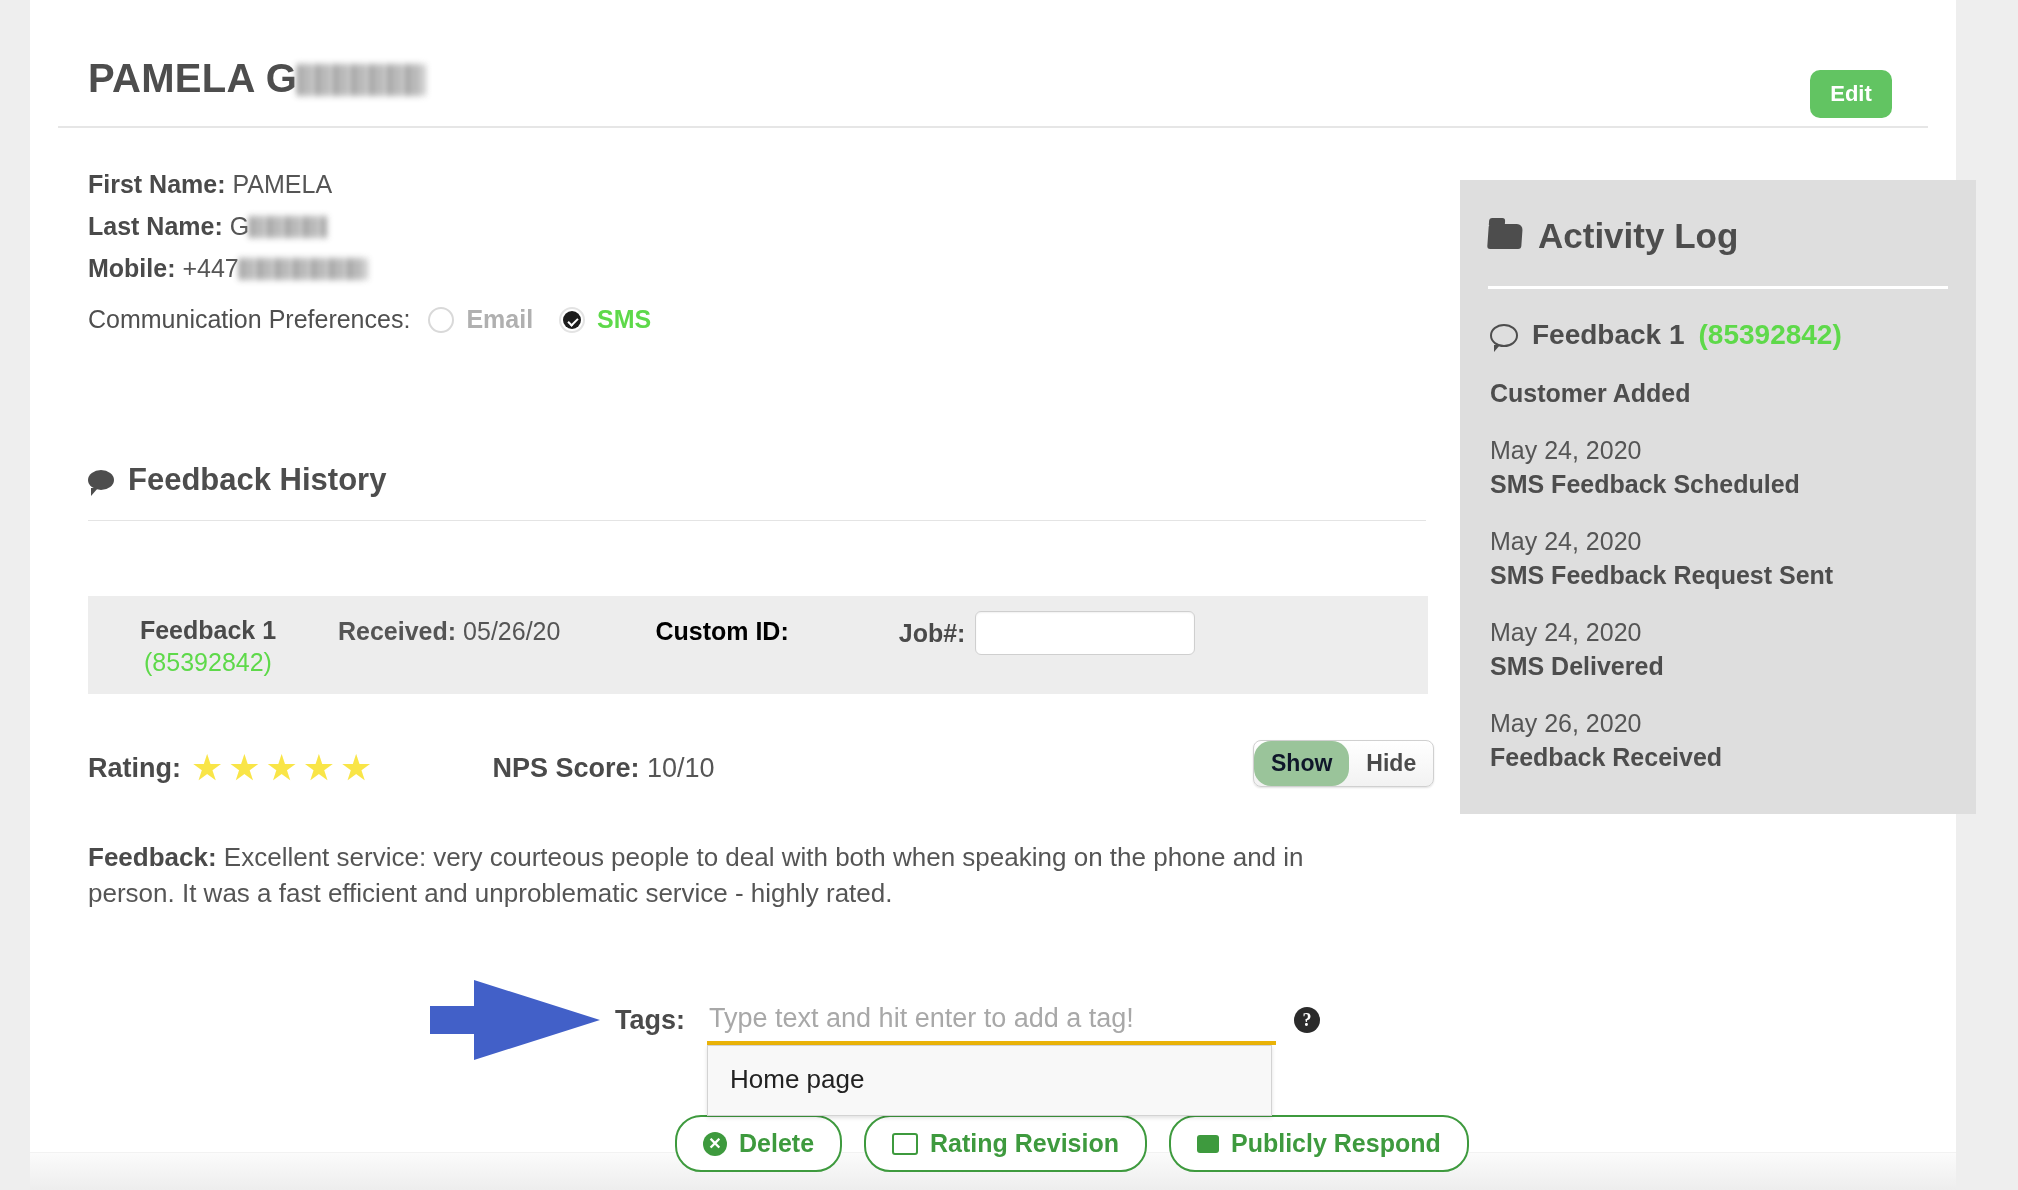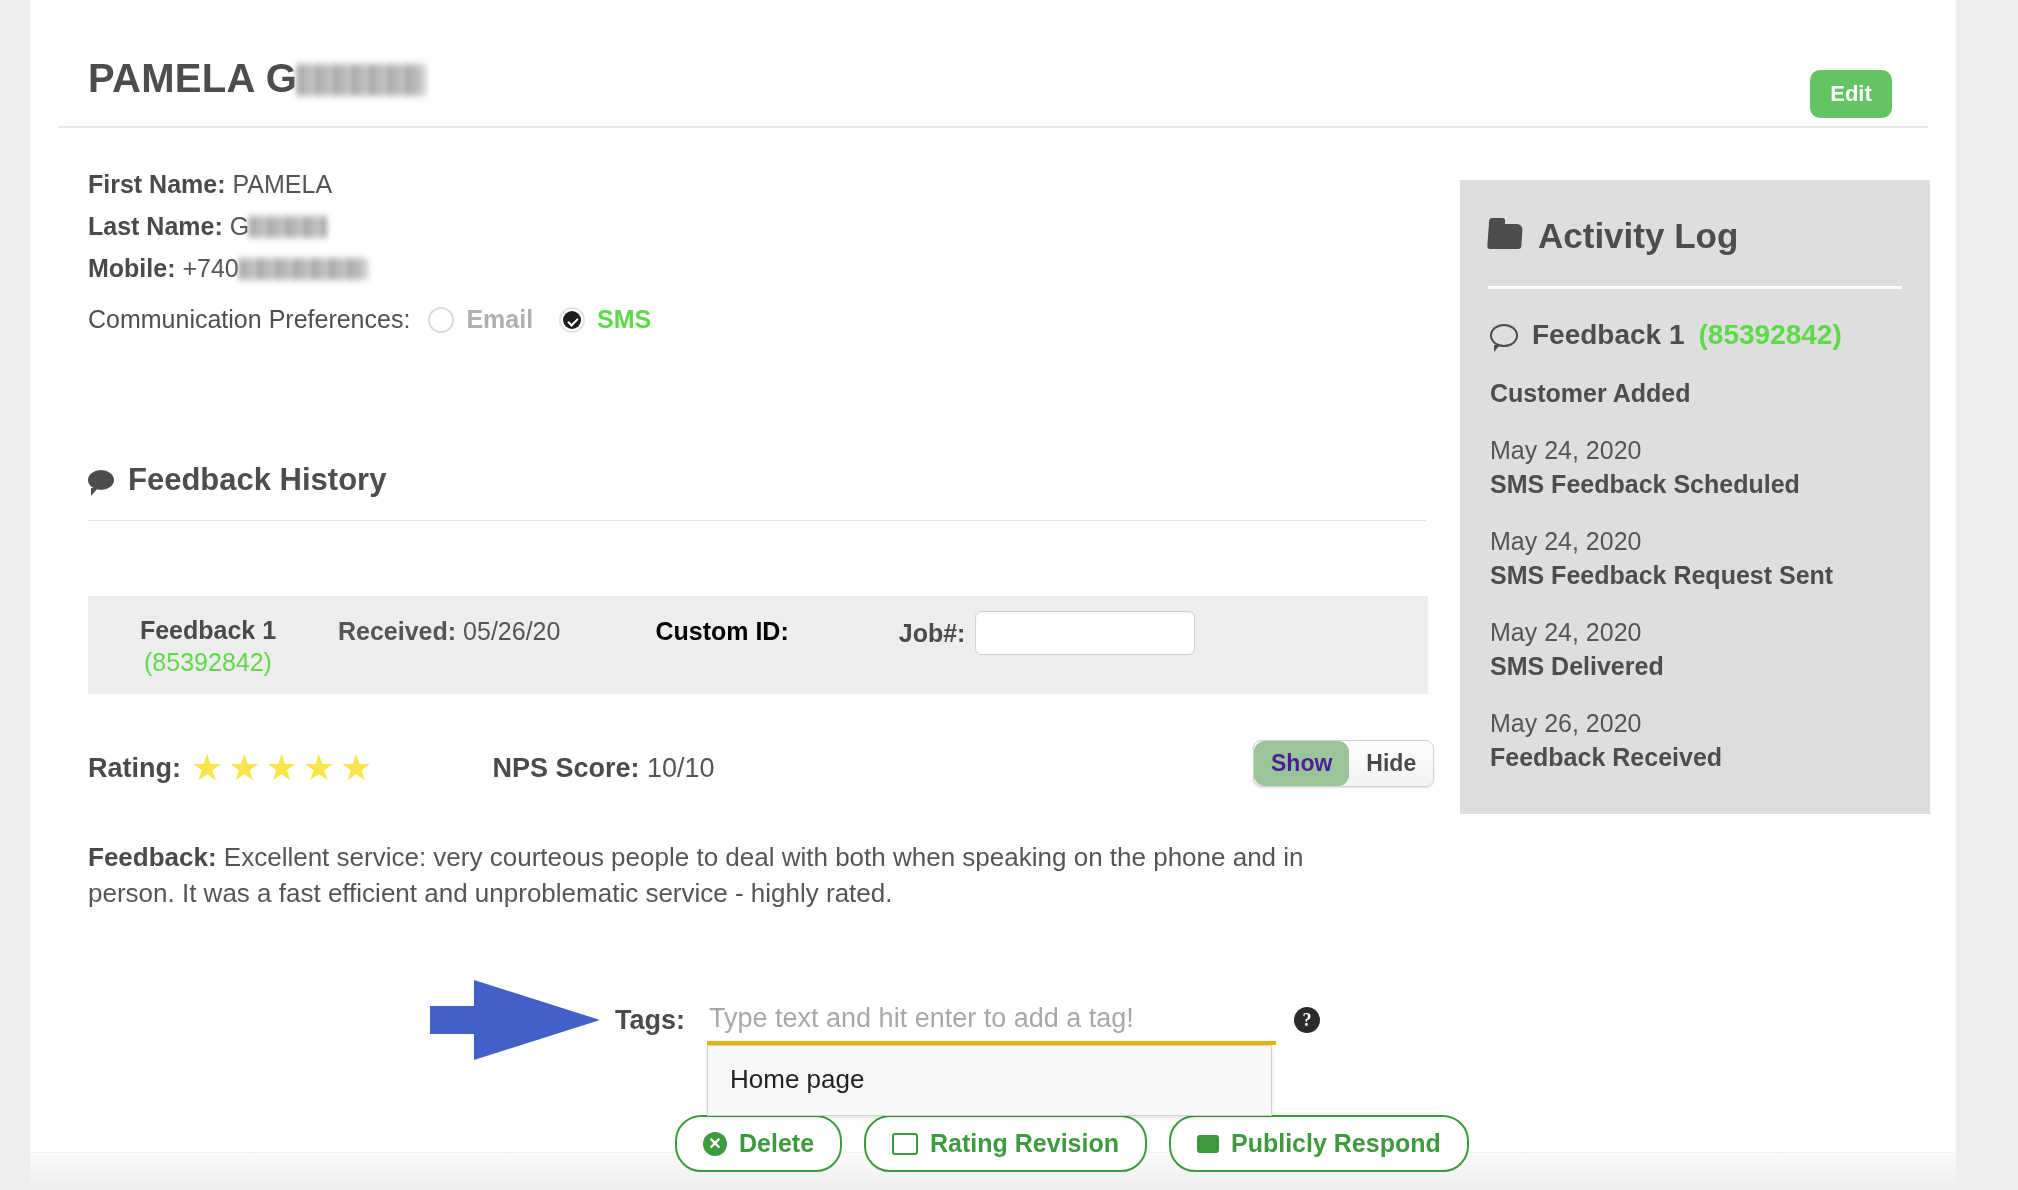--- a/index.html
+++ b/index.html
@@ -312,22 +312,22 @@
     box-shadow: 0 1px 2px rgba(0,0,0,.12);
   }
   .toggle span {
     padding: 9px 17px;
     font-size: 23px;
     font-weight: bold;
     cursor: pointer;
   }
   .toggle .on {
     background: #9ac49a;
-    color: #4c1d95;
-    border-radius: 11px;
+    color: #0f172a;
+    border-radius: 17px;
   }
   .toggle .off { color: #4a4a4a; }
 
   .feedback-text {
     position: absolute;
     left: 58px;
     top: 840px;
     width: 1300px;
     font-size: 26px;
     line-height: 1.38;
@@ -450,21 +450,21 @@
     background: #3e9a3e;
     border-radius: 3px;
     display: inline-block;
   }
 
   
   .activity-log {
     position: absolute;
     left: 1430px;
     top: 180px;
-    width: 470px;
+    width: 516px;
     background: #dedede;
     padding: 28px 0 40px 0;
   }
   .al-title {
     font-size: 35px;
     font-weight: bold;
     color: #4d4d4d;
     display: flex;
     align-items: center;
     gap: 16px;
@@ -554,21 +554,21 @@
       <div class="field-row">
         <span class="field-label">First Name:</span>
         <span class="field-value">PAMELA</span>
       </div>
       <div class="field-row">
         <span class="field-label">Last Name:</span>
         <span class="field-value">G</span><span class="redact lastname"></span>
       </div>
       <div class="field-row">
         <span class="field-label">Mobile:</span>
-        <span class="field-value">+740</span><span class="redact mobile"></span>
+        <span class="field-value">+447</span><span class="redact mobile"></span>
       </div>
 
       <div class="comm-row">
         <span class="comm-label">Communication Preferences:</span>
         <label class="radio-opt">
           <span class="radio-circle"></span>
           <span class="radio-text muted">Email</span>
         </label>
         <label class="radio-opt">
           <span class="radio-circle checked"></span>

